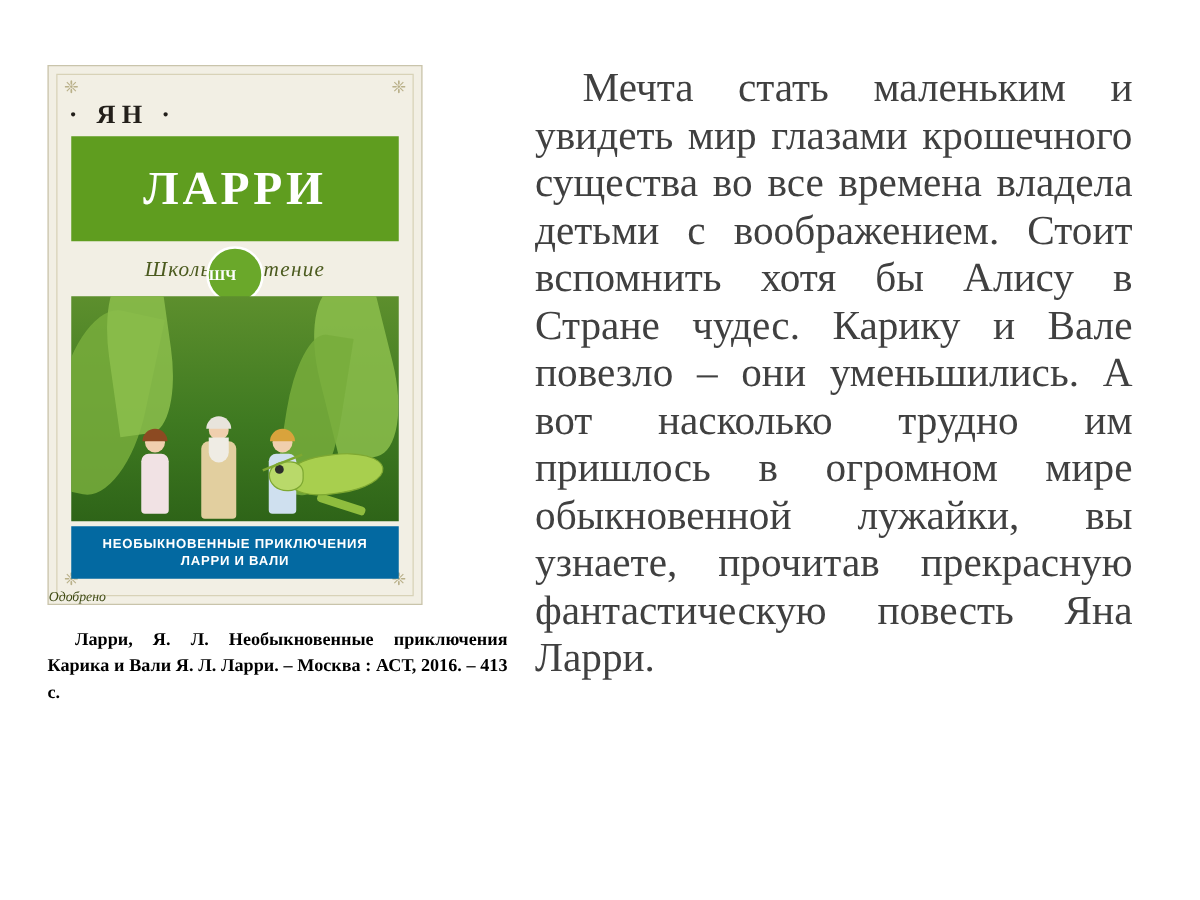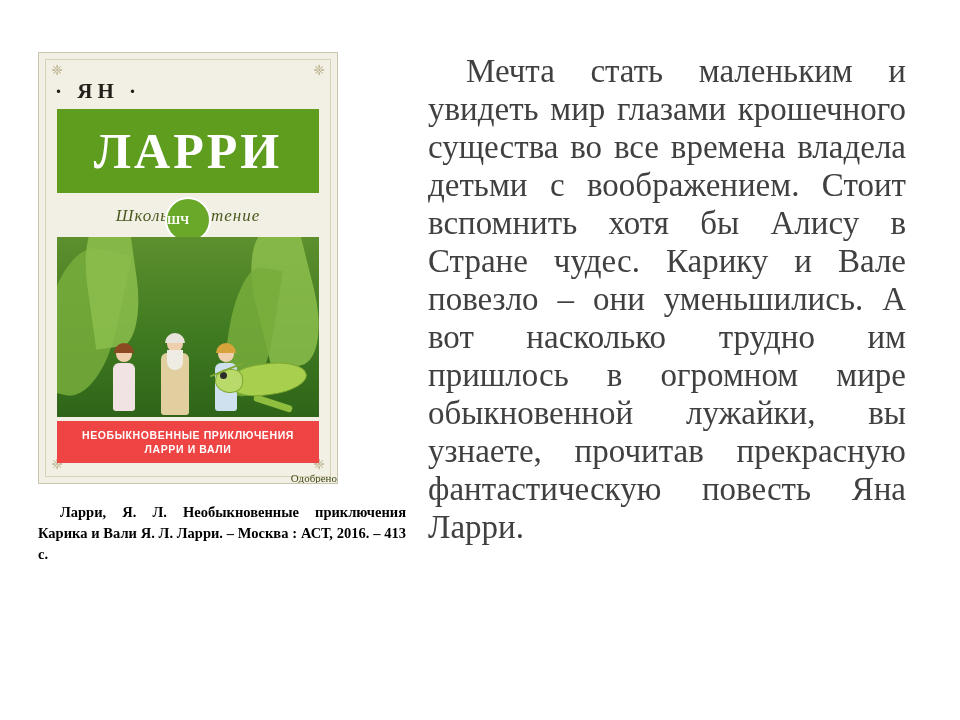--- a/index.html
+++ b/index.html
@@ -76,21 +76,21 @@
     right: 18px;
     top: 56px;
     height: 84px;
     background: #5f9d1f;
     display: flex;
     align-items: center;
     justify-content: center;
   }
   .title-band .title-text {
     color: #ffffff;
-    font-size: 50px;
+    font-size: 38px;
     font-weight: 700;
     letter-spacing: 3px;
     font-family: "Liberation Serif", serif;
   }
 
   .series-band {
     position: absolute;
     left: 18px;
     right: 18px;
     top: 146px;
@@ -206,46 +206,46 @@
     position: absolute; left: -6px; bottom: 40px;
     width: 34px; height: 2px; background: #7ea832; transform: rotate(-22deg);
   }
 
   .black-band {
     position: absolute;
     left: 18px;
     right: 18px;
     top: 368px;
     height: 42px;
-    background: #ef4444;
+    background: #0369a1;
     display: flex;
     flex-direction: column;
     align-items: center;
     justify-content: center;
   }
   .black-band .bt-line1,
   .black-band .bt-line2 {
     color: #ffffff;
     font-size: 10.5px;
     font-weight: 700;
     letter-spacing: .6px;
     font-family: "Liberation Sans", sans-serif;
     line-height: 14px;
   }
 
   .approved {
     position: absolute;
     left: 0; right: 0;
     top: 418px;
-    text-align: right;
+    text-align: left;
     color: #3e4a14;
     font-size: 11px;
+    font-style: italic;
     line-height: 14px;
     font-family: "Liberation Serif", serif;
-    padding-left: 48px;
   }
   .publisher-band {
     position: absolute;
     left: 18px; right: 18px;
     bottom: 12px;
     height: 18px;
     background: #0d0d0d;
     color: #ffffff;
     font-size: 9px;
     font-style: italic;

